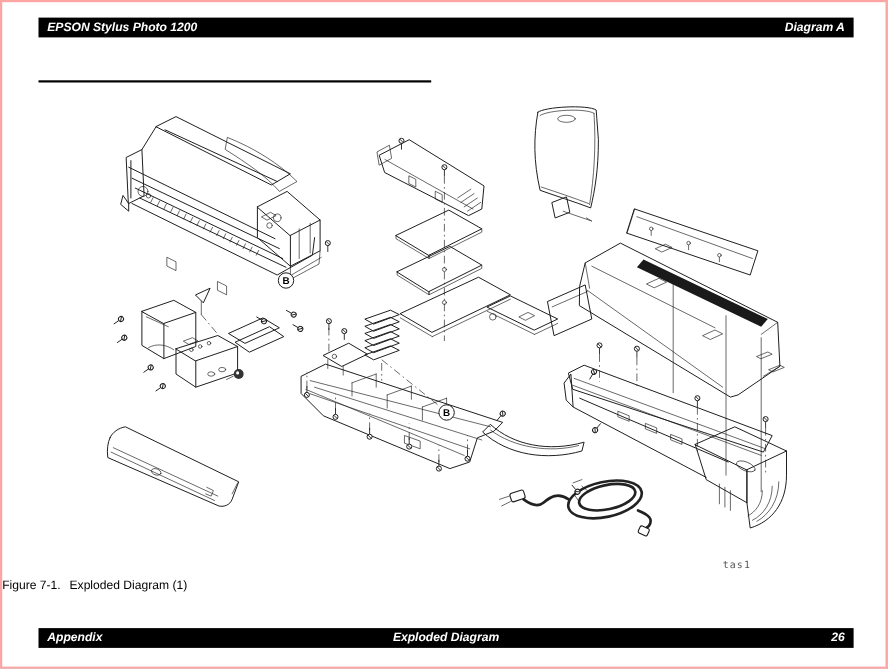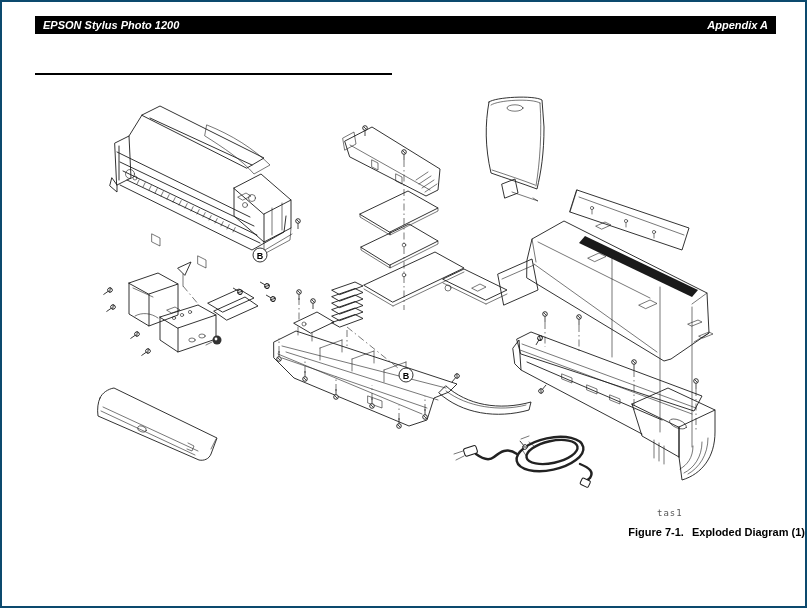--- a/index.html
+++ b/index.html
@@ -1,49 +1,49 @@
 <!DOCTYPE html>
 <html><head>
 <meta charset="utf-8">
 <style>
   html,body{margin:0;padding:0;background:#888;}
   .page{
     position:relative;width:807px;height:608px;box-sizing:border-box;
-    background:#fff;border:2px solid #0c4a6e;overflow:hidden;
+    background:#fff;border:2px solid #fca5a5;overflow:hidden;
     font-family:"Liberation Sans",sans-serif;color:#000;
   }
   .bar{
     position:absolute;left:33px;width:741px;height:18px;background:#000;
     color:#fff;display:flex;align-items:center;justify-content:space-between;
     font-size:11px;font-weight:bold;font-style:italic;padding:0 8px;box-sizing:border-box;
   }
   .bar.top{top:14px;}
   .bar.bottom{top:569px;}
   .bar .center{position:absolute;left:0;right:0;text-align:center;}
   .heading{position:absolute;left:33px;top:48px;font-size:15px;font-weight:bold;white-space:nowrap;}
   .heading .num{margin-right:11px;}
   .heading-rule{position:absolute;left:33px;top:71px;width:357px;height:2px;background:#000;}
-  .caption{position:absolute;left:0;right:0;top:524px;text-align:right;font-size:11px;font-weight:bold;padding-left:32px;}
+  .caption{position:absolute;left:0;right:0;top:524px;text-align:left;font-size:11px;font-weight:normal;}
   .caption .fig{margin-right:8px;}
   svg.diagram{position:absolute;left:0;top:0;}
   .ln{fill:none;stroke:#1c1c1c;stroke-width:0.9;stroke-linejoin:round;stroke-linecap:round;}
   .fine{fill:none;stroke:#1c1c1c;stroke-width:0.6;stroke-linejoin:round;stroke-linecap:round;}
   .dd{fill:none;stroke:#1c1c1c;stroke-width:0.6;stroke-dasharray:7 3 1.5 3;}
   .cord{fill:none;stroke:#222;stroke-width:2.4;stroke-linecap:round;}
   .callout{font-size:9px;font-weight:bold;}
   .code{font-family:"DejaVu Sans Mono",monospace;font-size:9px;fill:#555;letter-spacing:1px;}
 </style>
 </head>
 <body>
 
 <div class="page">
 
   <div class="bar top">
     <span>EPSON Stylus Photo 1200</span>
-    <span>Appendix A</span>
+    <span>Diagram A</span>
   </div>
 
   <div class="heading-rule"></div>
 
   <svg class="diagram" width="807" height="608" viewBox="0 0 807 608">
     <defs>
       <g id="screw">
         <circle r="2.3" fill="#fff" stroke="#1c1c1c" stroke-width="0.9"></circle>
         <line x1="-1.5" y1="-1.5" x2="1.5" y2="1.5" stroke="#1c1c1c" stroke-width="0.8"></line>
         <line x1="0" y1="2.3" x2="0" y2="8" stroke="#1c1c1c" stroke-width="0.8"></line>
@@ -242,14 +242,19 @@
       <use href="#screw" x="523" y="445" transform="rotate(140 523 445)"></use>
     </g>
 
     <text class="code" x="655" y="514">tas1</text>
   </svg>
 
   <div class="caption">
     <span class="fig">Figure 7-1.</span><span>Exploded Diagram (1)</span>
   </div>
 
+  <div class="bar bottom">
+    <span style="z-index:1;">Appendix</span>
+    <span class="center">Exploded Diagram</span>
+    <span style="z-index:1;">26</span>
+  </div>
 
 </div>
 
 </body></html>

